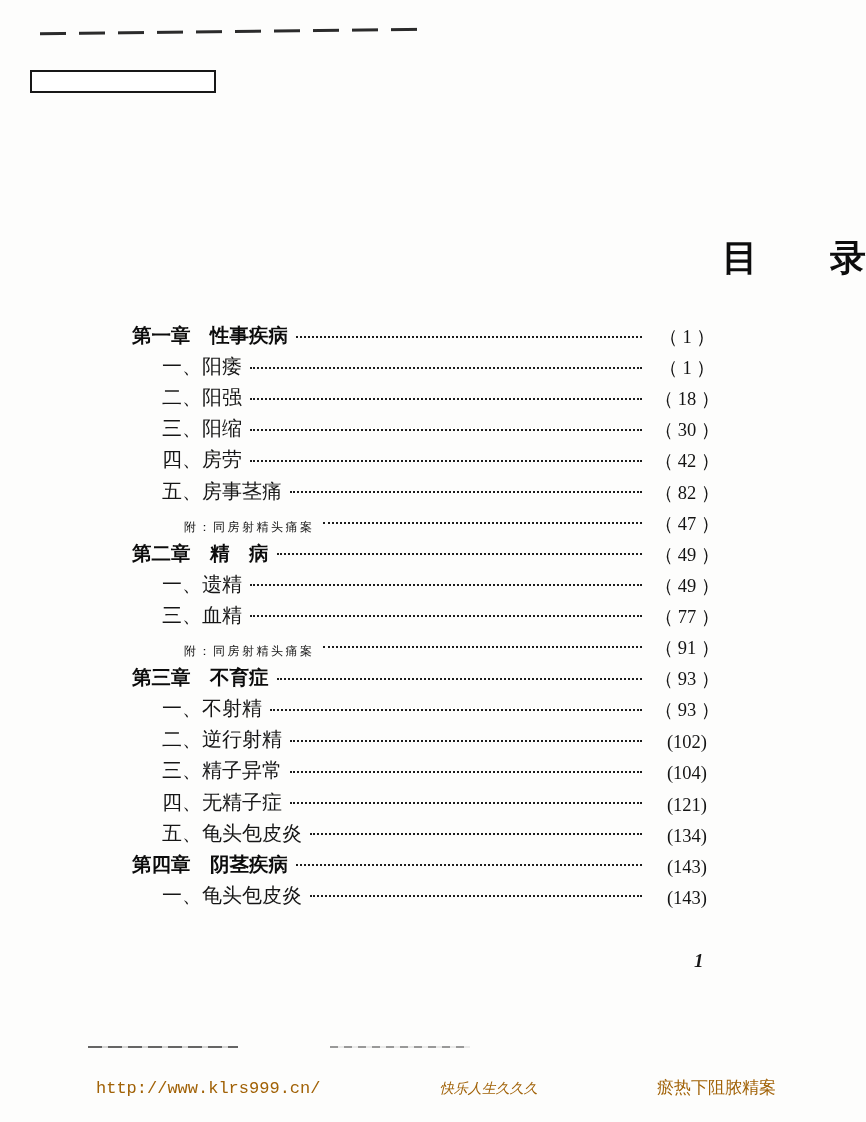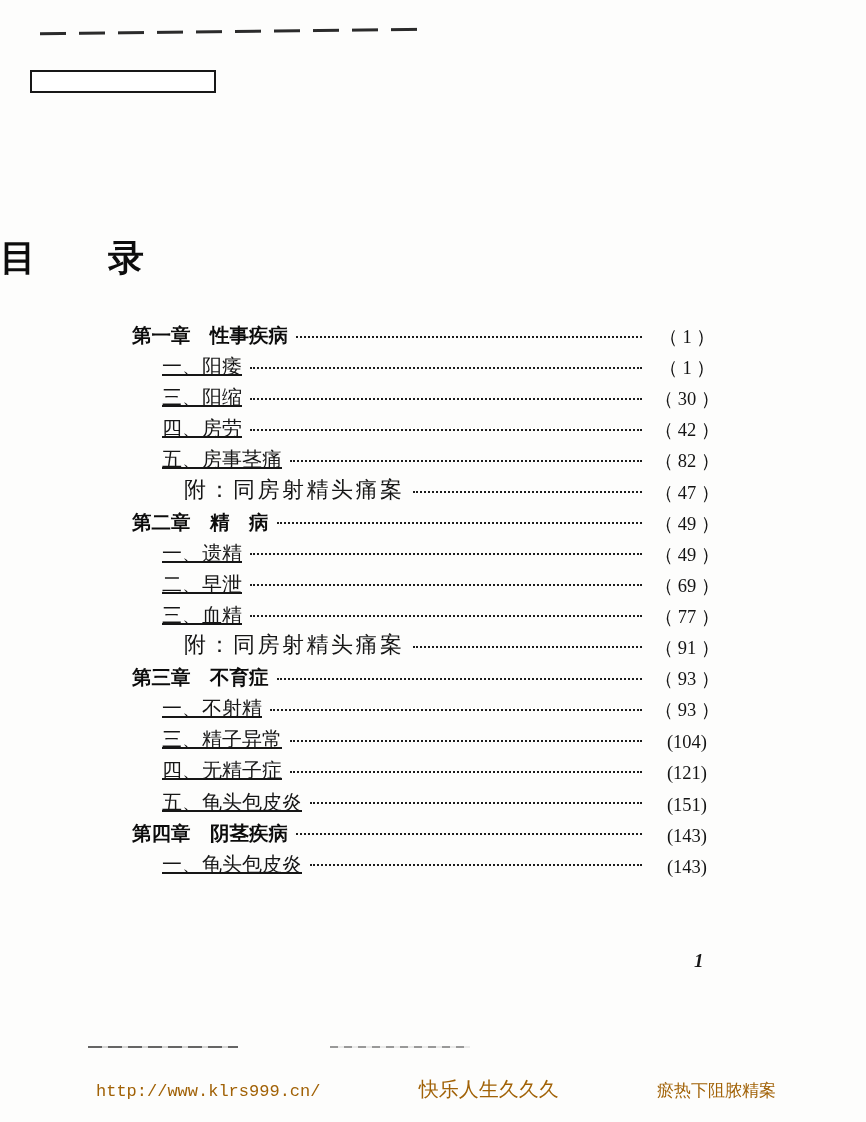--- a/index.html
+++ b/index.html
@@ -19,39 +19,39 @@
     transform:rotate(-0.7deg);
   }
   
   .stamp-box{
     position:absolute;left:30px;top:70px;width:182px;height:19px;
     border:2.5px solid #181818;background:#fff;
   }
   
   .title{
     position:absolute;left:0;right:0;top:234px;
-    text-align:left;
+    text-align:right;
     font-family:"DejaVu Sans","Liberation Sans",sans-serif;
     font-weight:700;font-size:36px;letter-spacing:0;
     white-space:pre;color:#0d0d0d;
   }
   
   .toc{
     position:absolute;left:132px;top:318px;width:594px;
   }
   .row{display:flex;align-items:flex-end;height:31.1px;}
   .row .label{white-space:pre;flex:none;}
   .row.chapter .label{
     font-family:"DejaVu Sans","Liberation Sans",sans-serif;
     font-weight:700;font-size:19.5px;color:#0c0c0c;
   }
   .row.item{padding-left:30px;}
-  .row.item .label{font-size:20px;text-decoration:underline;}
+  .row.item .label{font-size:20px;}
   .row.appendix{padding-left:52px;}
-  .row.appendix .label{font-size:22px;letter-spacing:2.5px;margin-top:47px;}
+  .row.appendix .label{font-size:12px;letter-spacing:2.5px;margin-top:47px;}
   .dots{
     flex:1 1 auto;margin:0 6px 0 8px;align-self:center;
     height:0;border-bottom:2.7px dotted #1c1c1c;
     position:relative;top:3px;min-width:20px;
   }
   .pageno{
     flex:none;width:78px;text-align:center;white-space:pre;
     font-size:18.5px;font-family:"Liberation Serif",serif;color:#141414;
   }
   
@@ -63,21 +63,21 @@
   .smudge{position:absolute;top:1046px;height:2px;}
   .smudge.s1{left:88px;width:150px;background:repeating-linear-gradient(90deg,rgba(50,50,50,.75) 0 14px,rgba(50,50,50,.2) 14px 20px);}
   .smudge.s2{left:330px;width:140px;background:repeating-linear-gradient(90deg,rgba(70,70,70,.55) 0 8px,rgba(70,70,70,.1) 8px 14px);}
   
   .footer{
     position:absolute;left:96px;right:90px;top:1076px;
     display:flex;justify-content:space-between;align-items:baseline;
     font-family:"Liberation Mono","DejaVu Sans Mono",monospace;
     font-size:17px;color:#a16207;
   }
-  .footer .center-text{font-family:"DejaVu Sans","Liberation Sans",sans-serif;font-size:20px;}
+  .footer .center-text{font-family:"DejaVu Sans","Liberation Sans",sans-serif;font-size:14px;font-style:italic;}
   .footer .credit{font-family:"Liberation Mono","DejaVu Sans Mono",monospace;}
 </style>
 </head>
 <body>
 
 <div class="page">
 
   <div class="top-dashes"></div>
   <div class="stamp-box"></div>
 
@@ -86,20 +86,25 @@
   <div class="toc">
     <div class="row chapter">
       <span class="label">第一章　性事疾病</span>
       <span class="dots"></span>
       <span class="pageno">（ 1 ）</span>
     </div>
     <div class="row item">
       <span class="label">一、阳痿</span>
       <span class="dots"></span>
       <span class="pageno">（ 1 ）</span>
+    </div>
+    <div class="row item">
+      <span class="label">二、阳强</span>
+      <span class="dots"></span>
+      <span class="pageno">（ 18 ）</span>
     </div>
     <div class="row item">
       <span class="label">三、阳缩</span>
       <span class="dots"></span>
       <span class="pageno">（ 30 ）</span>
     </div>
     <div class="row item">
       <span class="label">四、房劳</span>
       <span class="dots"></span>
       <span class="pageno">（ 42 ）</span>
@@ -118,58 +123,58 @@
       <span class="label">第二章　精　病</span>
       <span class="dots"></span>
       <span class="pageno">（ 49 ）</span>
     </div>
     <div class="row item">
       <span class="label">一、遗精</span>
       <span class="dots"></span>
       <span class="pageno">（ 49 ）</span>
     </div>
     <div class="row item">
-      <span class="label">二、早泄</span>
-      <span class="dots"></span>
-      <span class="pageno">（ 69 ）</span>
-    </div>
-    <div class="row item">
       <span class="label">三、血精</span>
       <span class="dots"></span>
       <span class="pageno">（ 77 ）</span>
     </div>
     <div class="row appendix">
       <span class="label">附：同房射精头痛案</span>
       <span class="dots"></span>
       <span class="pageno">（ 91 ）</span>
     </div>
     <div class="row chapter">
       <span class="label">第三章　不育症</span>
       <span class="dots"></span>
       <span class="pageno">（ 93 ）</span>
     </div>
     <div class="row item">
       <span class="label">一、不射精</span>
       <span class="dots"></span>
       <span class="pageno">（ 93 ）</span>
     </div>
     <div class="row item">
+      <span class="label">二、逆行射精</span>
+      <span class="dots"></span>
+      <span class="pageno">(102)</span>
+    </div>
+    <div class="row item">
       <span class="label">三、精子异常</span>
       <span class="dots"></span>
       <span class="pageno">(104)</span>
     </div>
     <div class="row item">
       <span class="label">四、无精子症</span>
       <span class="dots"></span>
       <span class="pageno">(121)</span>
     </div>
     <div class="row item">
       <span class="label">五、龟头包皮炎</span>
       <span class="dots"></span>
-      <span class="pageno">(151)</span>
+      <span class="pageno">(134)</span>
     </div>
     <div class="row chapter">
       <span class="label">第四章　阴茎疾病</span>
       <span class="dots"></span>
       <span class="pageno">(143)</span>
     </div>
     <div class="row item">
       <span class="label">一、龟头包皮炎</span>
       <span class="dots"></span>
       <span class="pageno">(143)</span>

